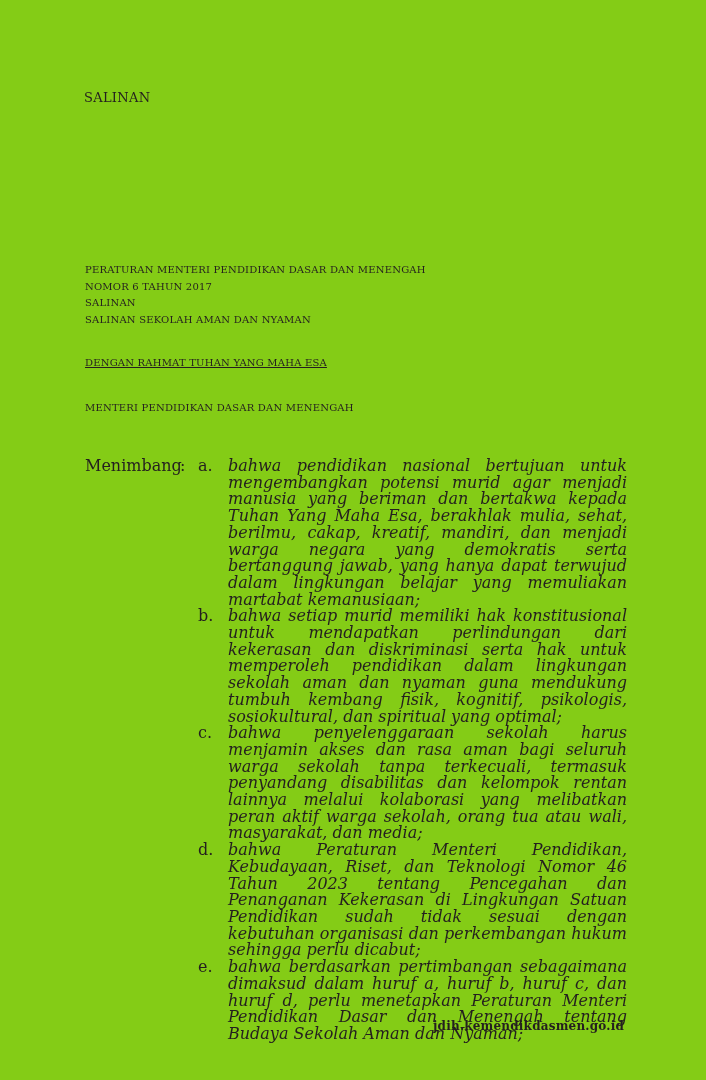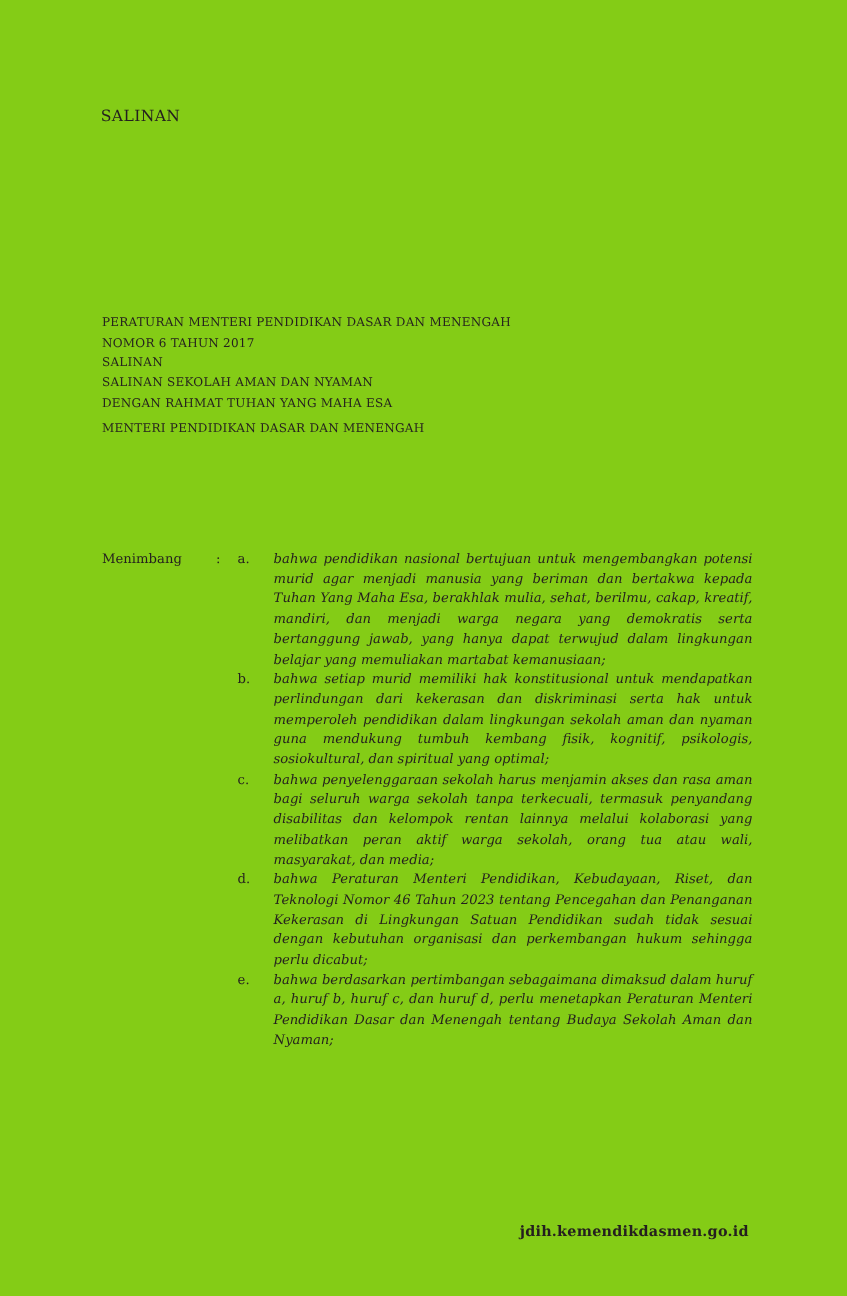--- a/index.html
+++ b/index.html
@@ -27,32 +27,33 @@
     position: absolute;
     left: 85px;
     top: 262px;
     width: 542px;
     text-align: left;
     font-size: 10px;
     line-height: 16.7px;
     letter-spacing: 0.2px;
   }
   .invocation {
-    margin-top: 0;
+    margin-top: 26px;
+    text-decoration: underline;
   }
   .authority {
-    margin-top: 4px;
+    margin-top: 28px;
   }
   .considerations {
     position: absolute;
     left: 85px;
     top: 458px;
     width: 542px;
     display: flex;
-    font-size: 11px;
+    font-size: 16px;
     line-height: 16.7px;
   }
   .c-label  { width: 95px; flex-shrink: 0; }
   .c-colon  { width: 18px; flex-shrink: 0; }
   .c-items  { width: 429px; }
   .c-item   { display: flex; }
   .c-letter { width: 30px; flex-shrink: 0; }
   .c-text   {
     width: 399px;
     text-align: justify;

